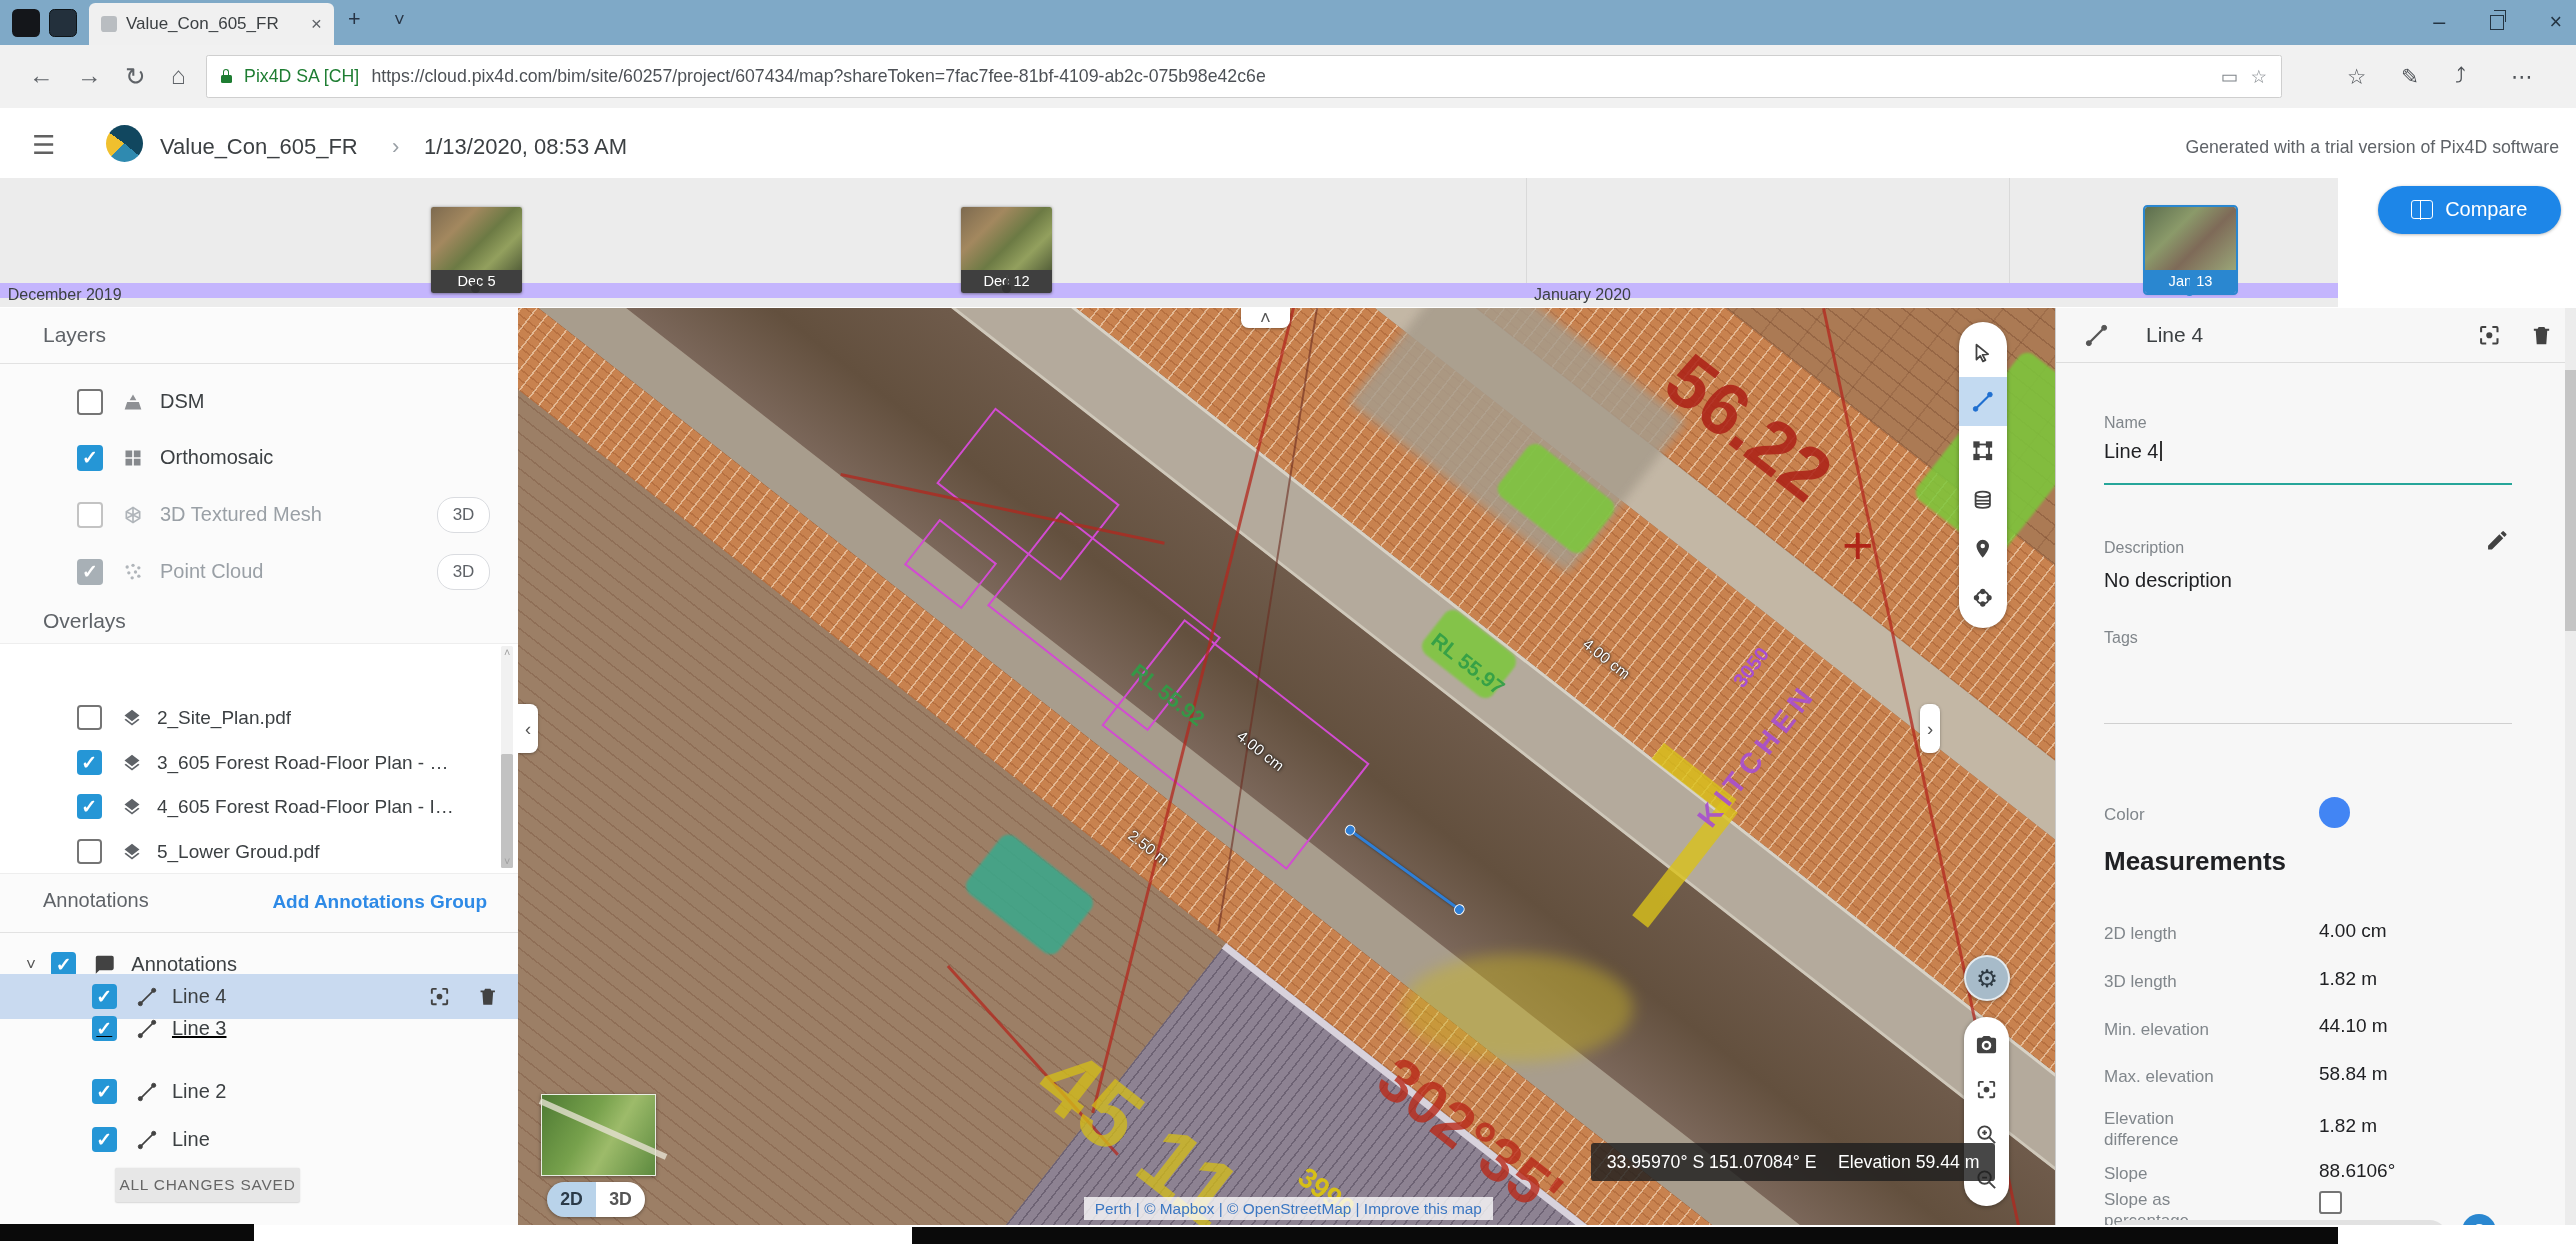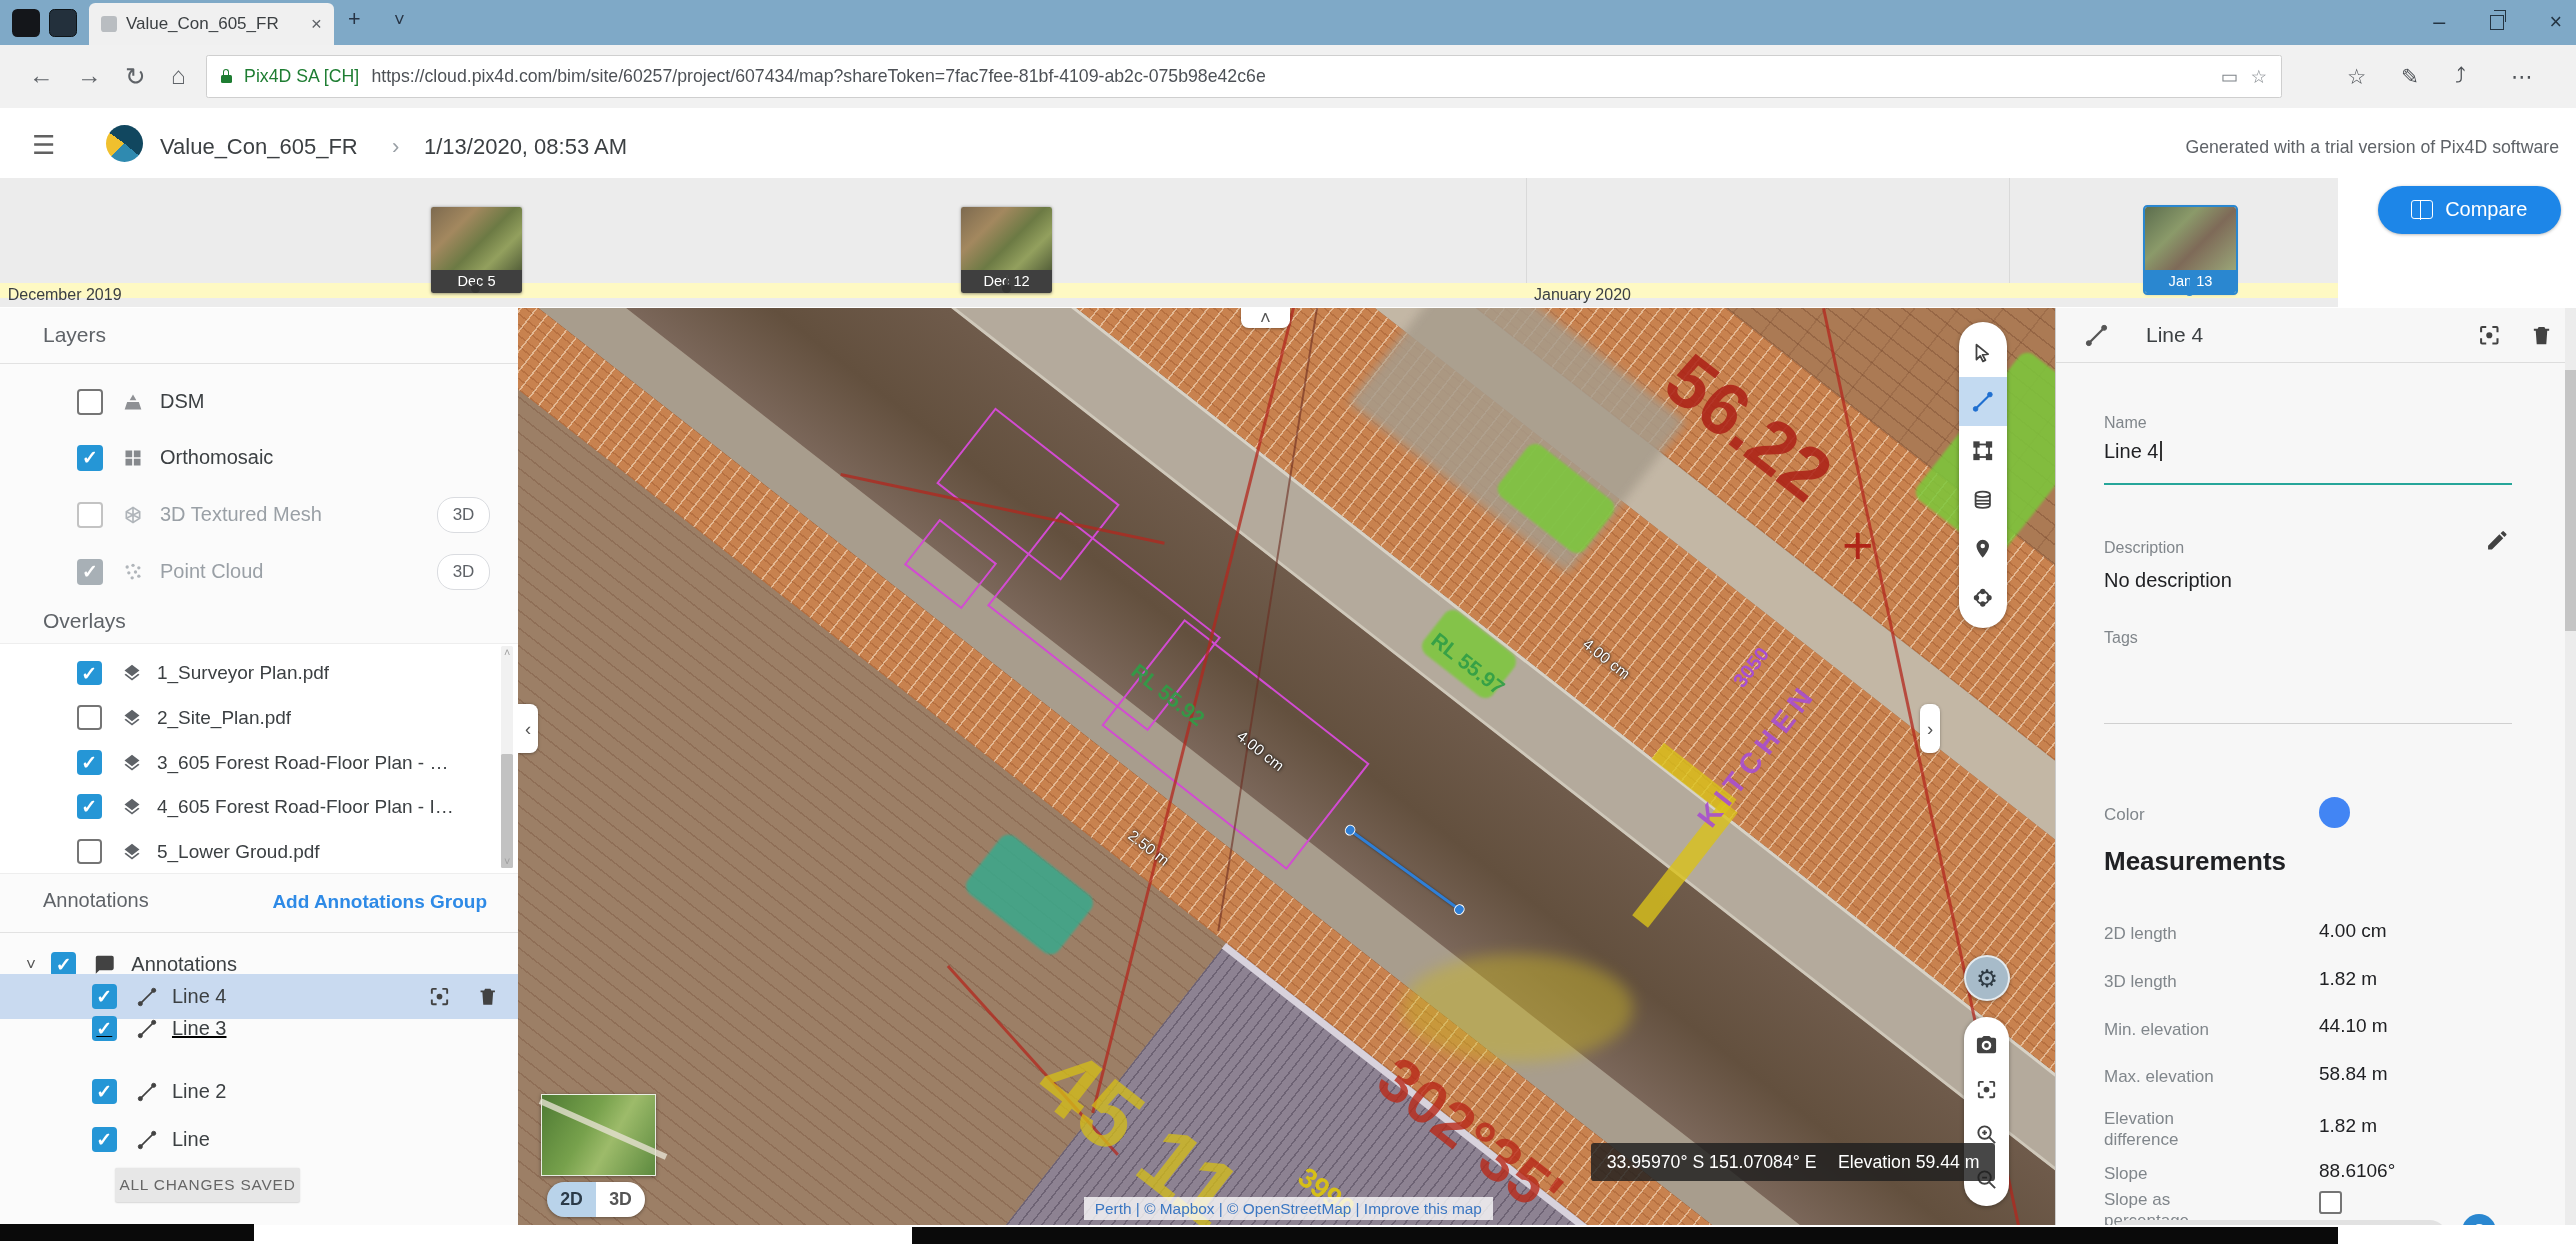--- a/index.html
+++ b/index.html
@@ -35,21 +35,21 @@
   #logo{left:106px;top:17px;width:37px;height:37px;border-radius:50%;background:conic-gradient(#11475f 0 130deg,#2f8ab0 130deg 225deg,#f0c02e 225deg 305deg,#11475f 305deg);}
   .bc{font-size:22px;color:#3c4043;top:26px;white-space:nowrap;}
   .bcsep{color:#9aa0a6;}
   #trialnote{right:17px;top:29px;font-size:17.7px;color:#5f6368;}
 
   
   #timeline{left:0;top:178px;width:2576px;height:129px;background:#ececec;}
   #tl-white-right{left:2338px;top:0;width:238px;height:129px;background:#fff;}
   .tl-div{width:0.8px;height:105px;background:#d9d9d9;top:0;}
   #tl-baseline{left:0;top:105px;width:2338px;height:0.8px;background:#dcdcdc;}
-  #tl-months{left:0;top:105px;width:2338px;height:15px;background:#fef9c3;}
+  #tl-months{left:0;top:105px;width:2338px;height:15px;background:#c4b5fd;}
   .month{font-size:16px;color:#3c4043;top:3.1px;white-space:nowrap;}
   .thumb{width:91px;height:86px;top:10.8px;border-radius:2.3px;overflow:hidden;box-shadow:0 0.8px 3.1px rgba(0,0,0,.4);margin-top:18px;}
   .thumb .img{width:100%;height:63px;background:linear-gradient(135deg,#7d6a4f 0%,#a3885f 30%,#6c7a44 55%,#93a05e 75%,#55603a 100%);}
   .thumb .cap{width:100%;height:23px;background:#3f3f3f;color:#fff;font-size:14.6px;display:flex;align-items:center;justify-content:center;}
   .thumb.sel{outline:2.3px solid #2a87d0;}
   .thumb.sel .cap{background:#2a87d0;}
   .thumb.sel .img{background:linear-gradient(135deg,#5c6e4e 0%,#8b9a6a 35%,#7e6a58 60%,#9aa678 100%);}
   .stem{width:1.5px;height:9.2px;background:#444;top:97px;}
   .dot{width:9.2px;height:9.2px;border-radius:50%;background:#333;top:106px;}
   .stem.blue,.dot.blue{background:#2a87d0;}
@@ -280,29 +280,20 @@
               <circle cx="19" cy="17" r="2"></circle>
             </svg>
           </span>
         <span class="lab dim">Point Cloud</span>
         <span class="badge3d">3D</span>
       </div>
 
       <span class="abs sect" style="left:43px;top:301px;">Overlays</span>
 
       <div class="abs" id="ovlist">
-        <div class="abs orow" style="top:7.7px;">
-          <span class="cb on"></span>
-          <span class="typeic">
-              <svg width="20" height="20" viewBox="0 0 24 24" fill="currentColor">
-                <path d="M11.99 18.54l-7.37-5.73L3 14.07l9 7 9-7-1.63-1.27-7.38 5.74zM12 16l7.36-5.73L21 9l-9-7-9 7 1.63 1.27L12 16z"></path>
-              </svg>
-            </span>
-          <span class="lab">1_Surveyor Plan.pdf</span>
-        </div>
         <div class="abs orow" style="top:52px;">
           <span class="cb"></span>
           <span class="typeic">
               <svg width="20" height="20" viewBox="0 0 24 24" fill="currentColor">
                 <path d="M11.99 18.54l-7.37-5.73L3 14.07l9 7 9-7-1.63-1.27-7.38 5.74zM12 16l7.36-5.73L21 9l-9-7-9 7 1.63 1.27L12 16z"></path>
               </svg>
             </span>
           <span class="lab">2_Site_Plan.pdf</span>
         </div>
         <div class="abs orow" style="top:97px;">

